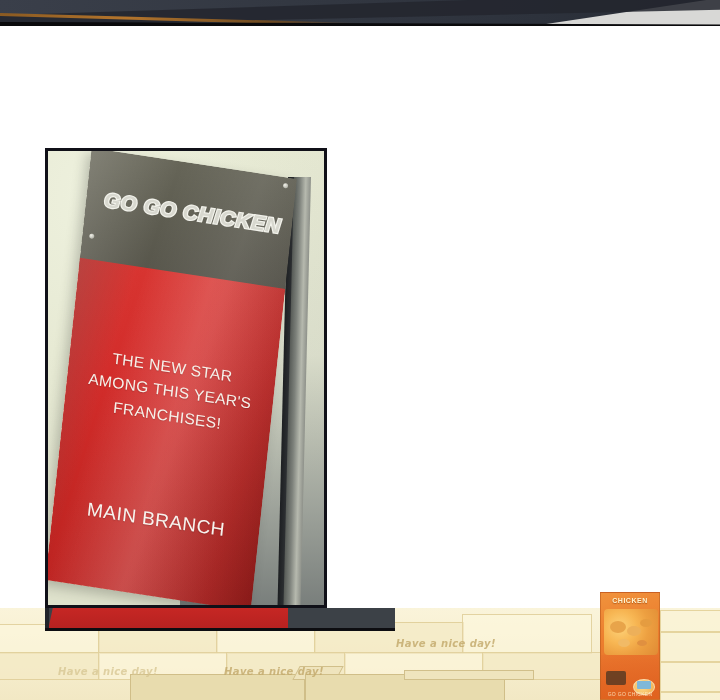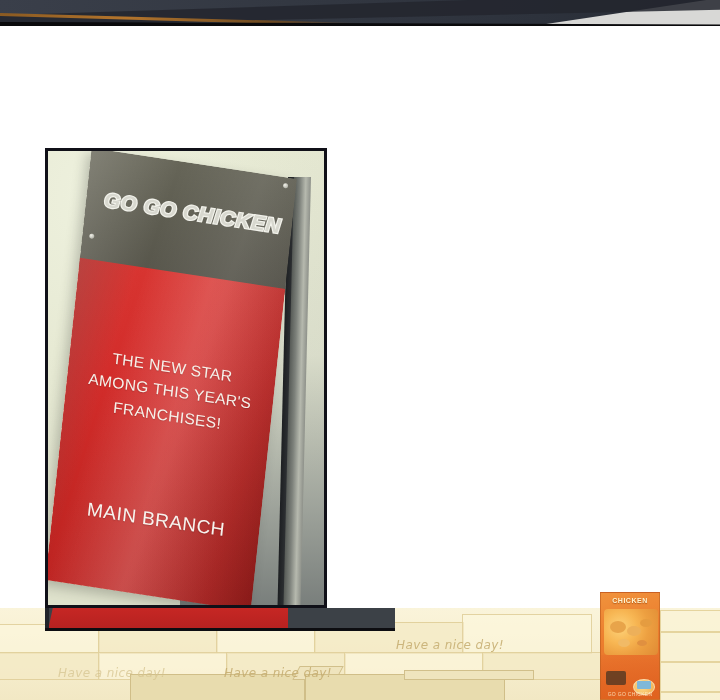--- a/index.html
+++ b/index.html
@@ -235,24 +235,25 @@
     position: absolute;
     background: #e8dcae;
     border: 1.5px solid rgba(205,186,132,.9);
     box-sizing: border-box;
   }
   .curb.hi { background: #efe4bd; }
   .nice-day {
     position: absolute;
     font-family: "DejaVu Sans", sans-serif;
     font-style: italic;
-    font-size: 12px;
+    font-size: 10px;
     color: rgba(196,172,110,.85);
     letter-spacing: .4px;
     white-space: nowrap;
+    font-weight: bold;
   }
   .nice-day.faint { color: rgba(214,196,144,.75); }
 
   
   .overflow-dark {
     position: absolute;
     left: 45px; top: 0;
     width: 350px; height: 26px;
     background: #3c4147;
     clip-path: polygon(0 0, 100% 0, 100% 78%, 0 78%);

